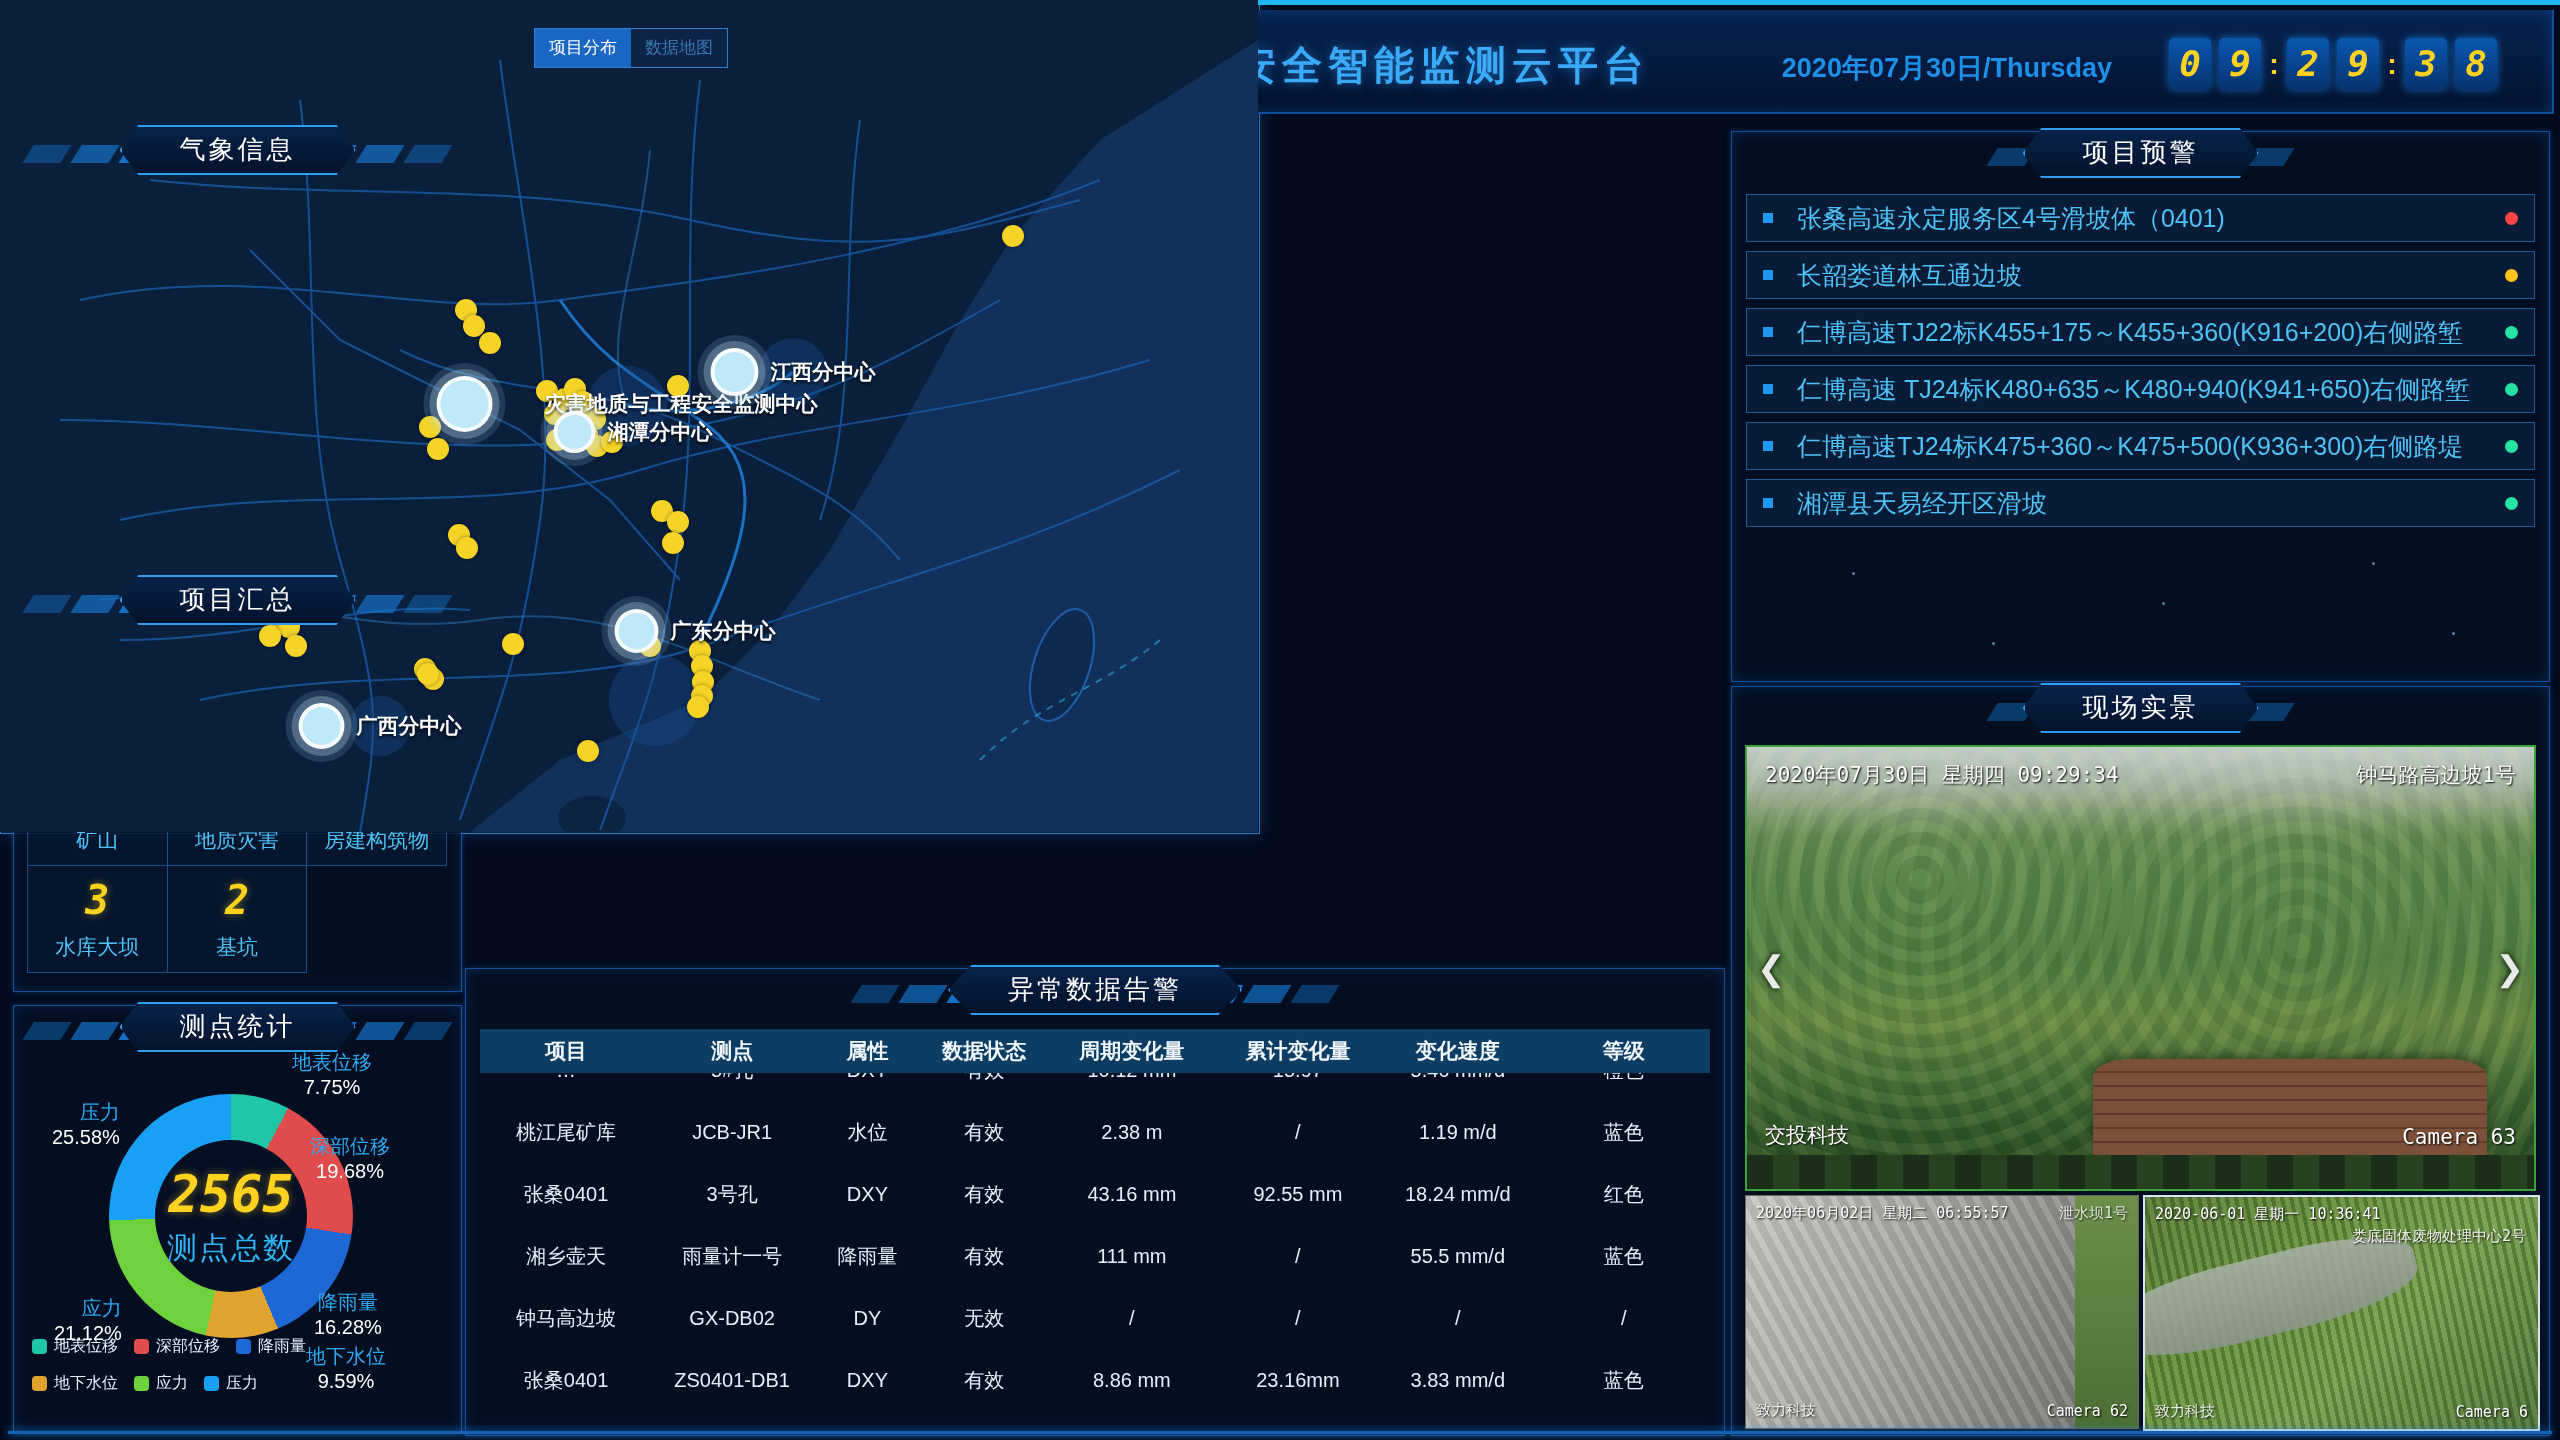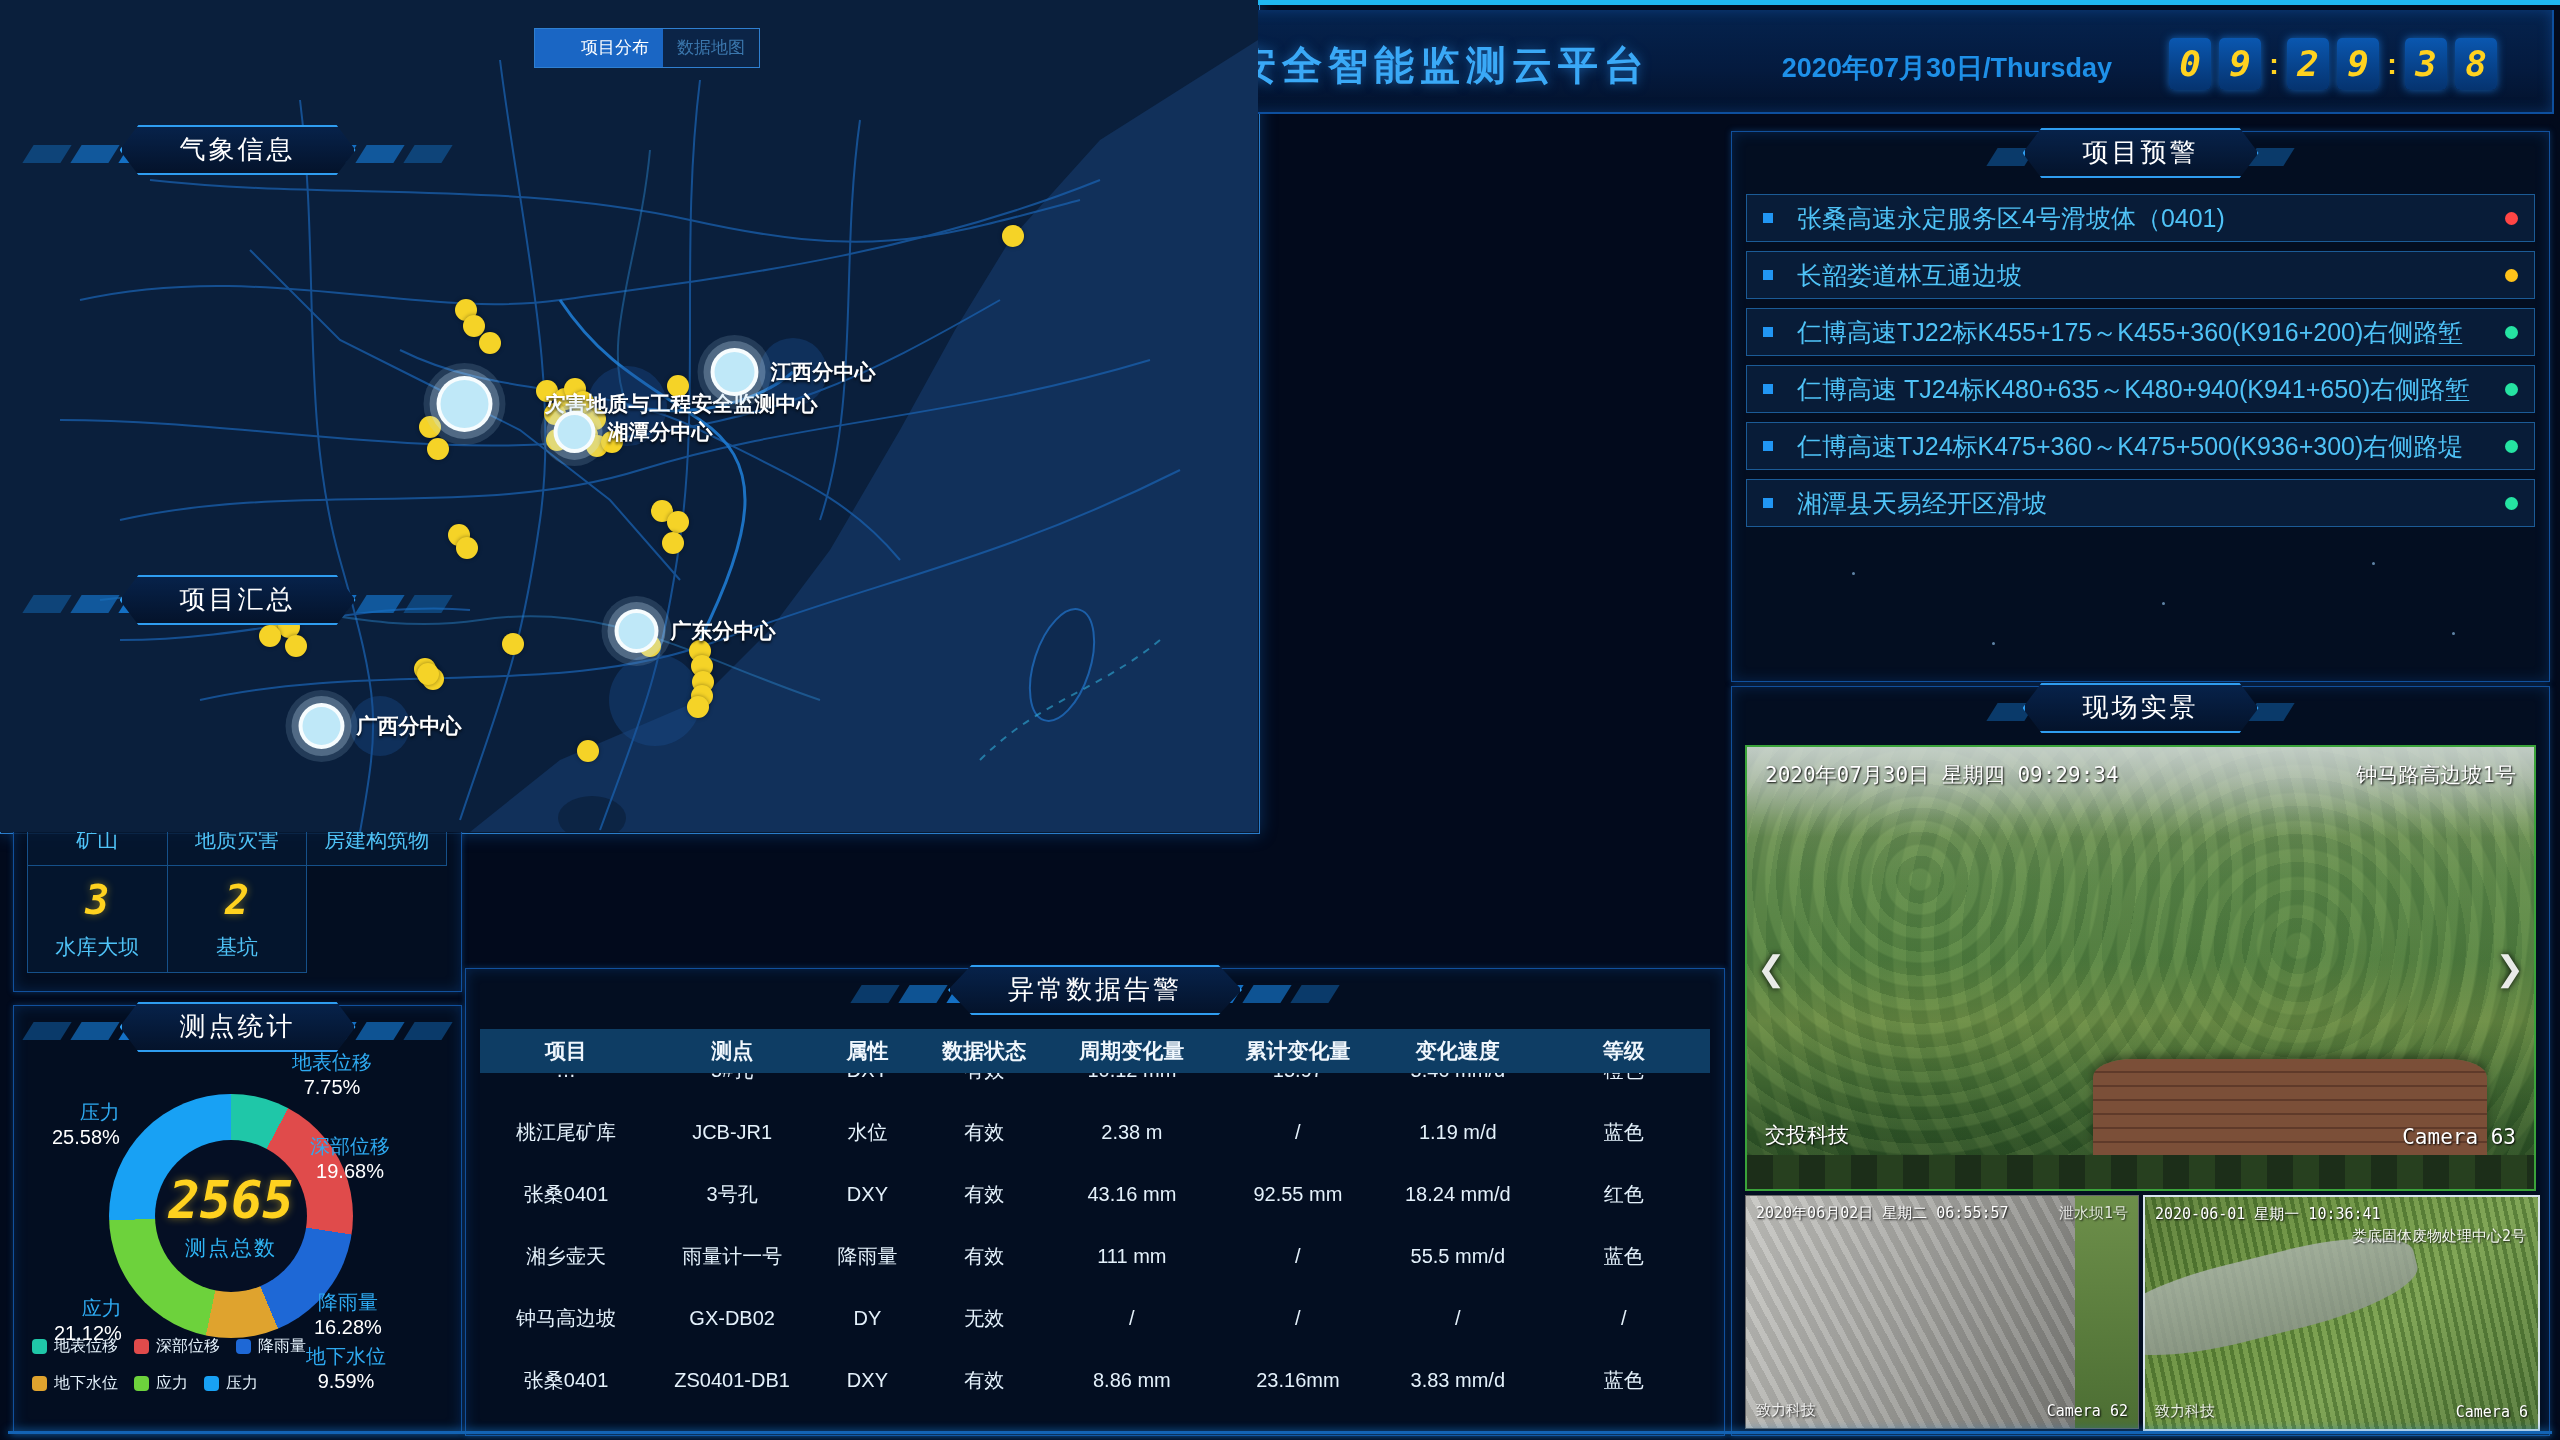--- a/index.html
+++ b/index.html
@@ -66,38 +66,38 @@
          display:flex;flex-direction:column;align-items:center;justify-content:center;gap:10px;}
   .scell.empty{border-color:transparent;background:transparent;}
   .scell .seg{font-size:40px;}
   .scell .lbl{color:#4fc3f7;font-size:21px;}
   
   #stats{left:13px;top:1005px;width:447px;height:427px;}
   .donut{position:absolute;left:95px;top:88px;width:244px;height:244px;border-radius:50%;}
   .hole{position:absolute;left:46px;top:46px;width:152px;height:152px;border-radius:50%;background:#050f24;
         display:flex;flex-direction:column;align-items:center;justify-content:center;gap:4px;}
   .hole .seg{font-size:52px;}
-  .hole .cap{color:#2fb5f5;font-size:21px;letter-spacing:2px;}
+  .hole .cap{color:#2fb5f5;font-size:30px;letter-spacing:2px;}
   .callout{position:absolute;text-align:center;line-height:25px;font-size:20px;z-index:6;}
   .callout .nm{color:#2ea9f0;}
   .callout .pc{color:#fff;}
   .c0{left:278px;top:44px;}.c1{left:296px;top:128px;}.c2{left:300px;top:284px;}
   .c3{left:292px;top:338px;}.c4{left:40px;top:290px;text-align:right;}.c5{left:38px;top:94px;text-align:right;}
   .legend{position:absolute;left:18px;top:330px;width:340px;display:flex;flex-wrap:wrap;row-gap:16px;z-index:7;}
   .litem{display:flex;align-items:center;gap:7px;margin-right:16px;}
   .litem .sw{width:15px;height:15px;border-radius:4px;}
   .litem .lt{font-size:16px;color:#e6f3fd;}
   
   #map{left:465px;top:131px;width:1258px;height:832px;background:#081a33;border:1px solid #2a7cc9;
        box-shadow:0 0 16px rgba(30,120,220,.35);}
   #map svg{position:absolute;left:0;top:0;}
   .maptabs{position:absolute;left:534px;top:28px;display:flex;z-index:8;border:1px solid #2f7fd0;}
   .maptab{width:96px;height:38px;line-height:38px;text-align:center;font-size:17px;cursor:pointer;
           color:#3b77ad;background:rgba(12,40,80,.55);}
-  .maptab.active{background:#1a66c4;color:#fff;padding-left:32px;}
+  .maptab.active{background:#1a66c4;color:#fff;}
   .dot{position:absolute;width:22px;height:22px;border-radius:50%;background:#f5d327;transform:translate(-50%,-50%);
        box-shadow:0 0 4px rgba(0,0,0,.4);}
   .center-marker{position:absolute;transform:translate(-50%,-50%);display:flex;align-items:center;z-index:6;}
   .cm-ring{border-radius:50%;background:#bfe8f8;border:4px solid rgba(255,255,255,.85);
            box-shadow:0 0 0 7px rgba(200,230,250,.28),0 0 0 13px rgba(180,220,250,.15);}
   .cm-label{margin-left:12px;color:#fff;font-size:21px;font-weight:bold;white-space:nowrap;
             text-shadow:0 2px 3px rgba(0,0,0,.8);}
   
   #alarm{left:465px;top:968px;width:1258px;height:466px;}
   .thead{position:absolute;left:14px;right:14px;top:60px;height:44px;background:#0e3d64;display:grid;

